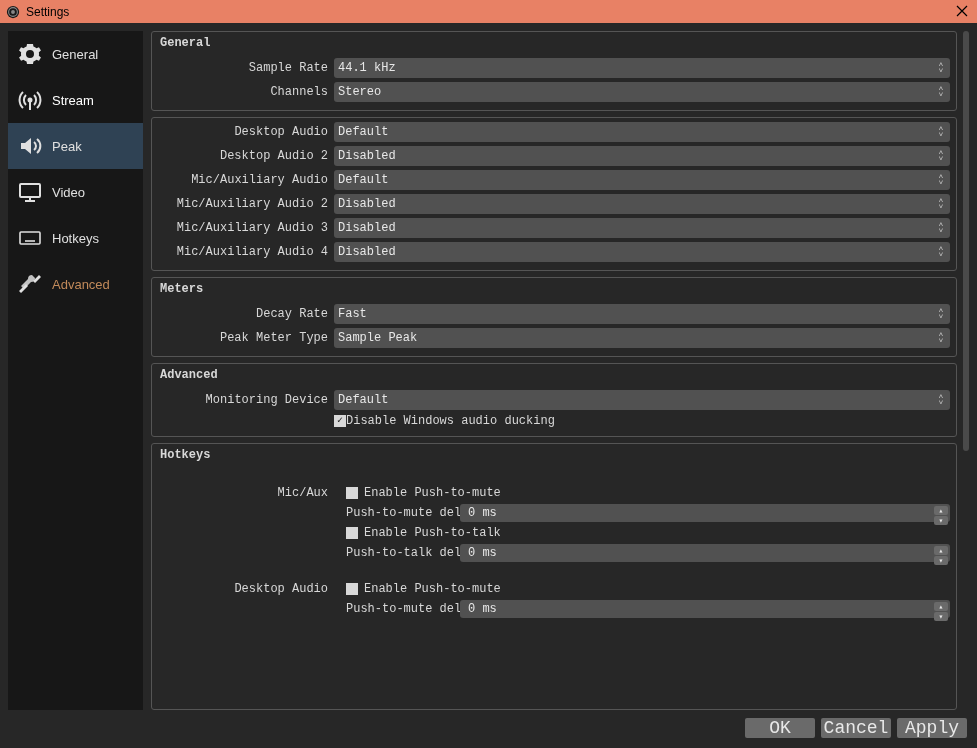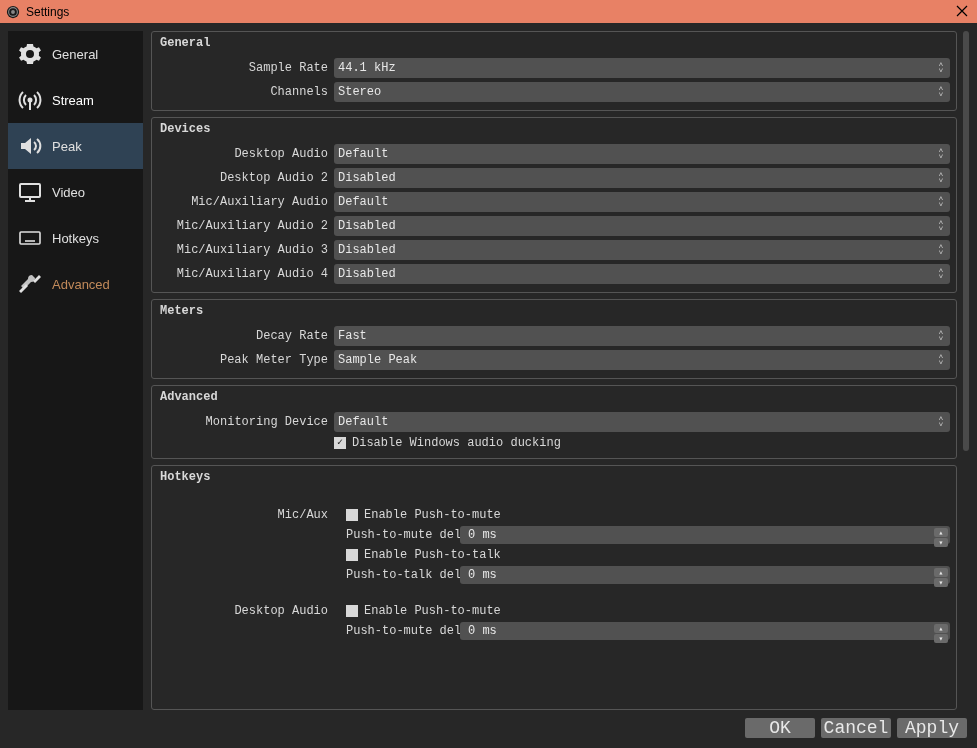--- a/index.html
+++ b/index.html
@@ -121,21 +121,21 @@
   position: relative;
   color: #e8e8e8;
 }
 .combo .spin {
   position: absolute; right: 4px; top: 0; bottom: 0; width: 10px;
   display: flex; flex-direction: column; justify-content: center; gap: 0px;
   color: #c8c8c8;
 }
 .combo .spin .arrow { line-height: 6px; font-size: 8px; text-align: center; }
 .checkbox-row {
-  display: flex; align-items: center; gap: 6px;
+  display: flex; align-items: center; 
   margin-left: 176px;
 }
 .chk {
   width: 12px; height: 12px; background: #d8d8d8; display: inline-flex; align-items: center; justify-content: center;
 }
 .chk.checked::after { content: "✓"; color: #2a2a2a; font-size: 10px; line-height: 10px; }
 .hk-body { padding: 6px 6px 8px 6px; display: flex; flex-direction: column; gap: 2px; }
 .hk-section-label {
   width: 170px; text-align: right; color: #d8d8d8;
 }
@@ -279,21 +279,20 @@
                 <span class="spin">
                     <span class="arrow">˄</span>
                     <span class="arrow">˅</span>
                   </span>
               </div>
             </div>
           </div>
         </div>
 
         <div class="group">
-          <div class="group-title">Devices</div>
           <div class="group-body">
             <div class="row">
               <div class="row-label">Desktop Audio</div>
               <div class="combo">
                 <span>Default</span>
                 <span class="spin">
                     <span class="arrow">˄</span>
                     <span class="arrow">˅</span>
                   </span>
               </div>

